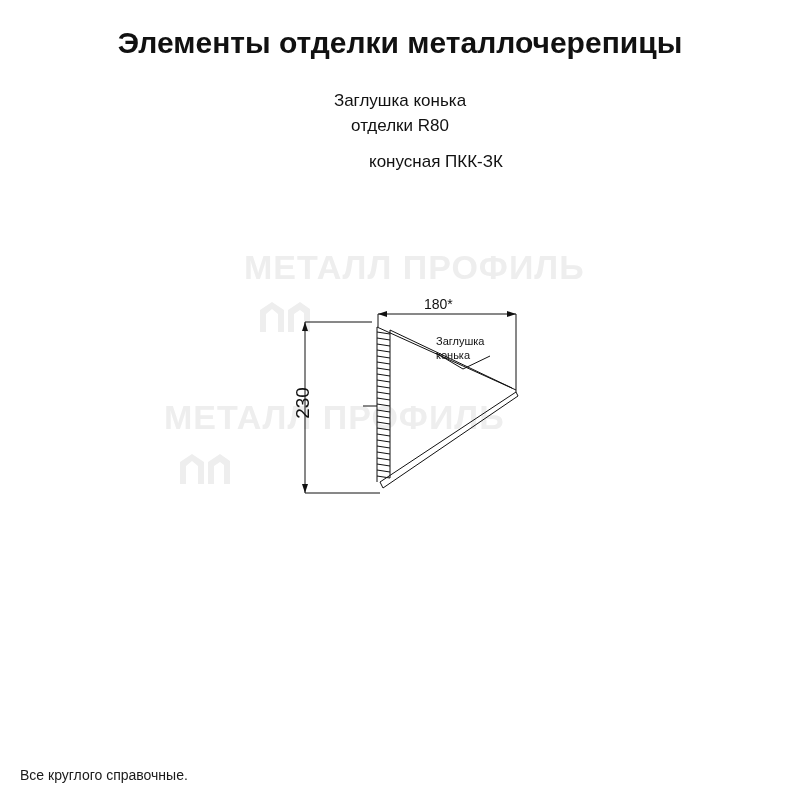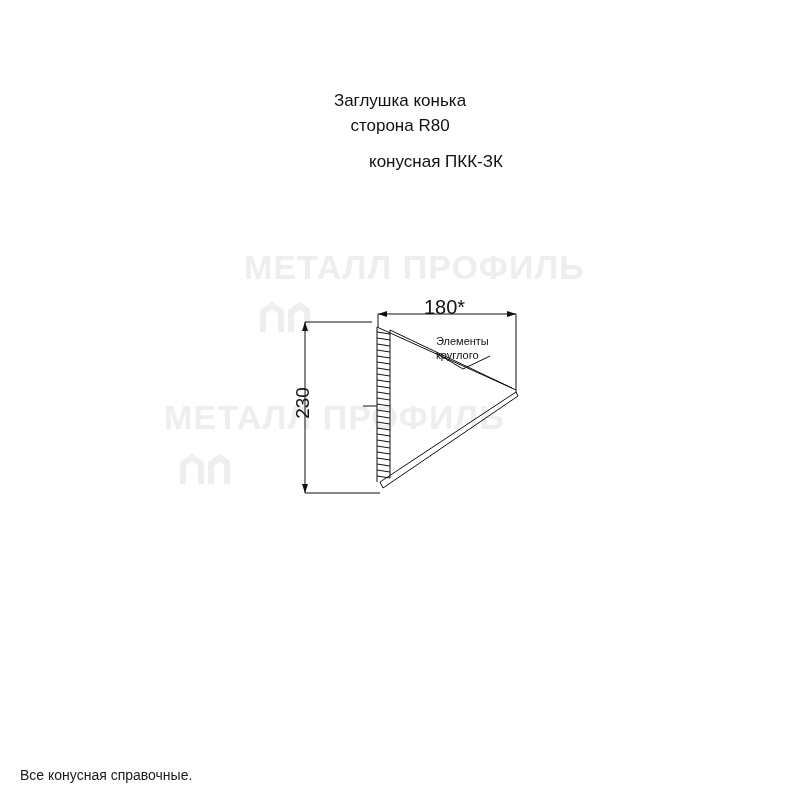--- a/index.html
+++ b/index.html
@@ -76,21 +76,21 @@
     left: 250px;
     width: 320px;
     height: 250px;
   }
   .drawing svg { display: block; overflow: visible; }
 
   .dim-180 {
     position: absolute;
     top: 296px;
     left: 424px;
-    font-size: 20px;
+    font-size: 14px;
     color: #111111;
   }
   .dim-230 {
     position: absolute;
     top: 392px;
     left: 287px;
     font-size: 19px;
     color: #111111;
     transform: rotate(-90deg);
     transform-origin: center center;
@@ -115,22 +115,23 @@
     line-height: 21px;
     color: #1a1a1a;
   }
   .footer div { white-space: nowrap; }
 </style>
 </head>
 <body>
 
 <div class="page">
 
+  <div class="title">Элементы отделки металлочерепицы</div>
   <div class="subtitle l1">Заглушка конька</div>
-  <div class="subtitle l2">сторона R80</div>
+  <div class="subtitle l2">отделки R80</div>
   <div class="subtitle l3">конусная  ПКК-ЗК</div>
 
   <div class="watermark wm-1">МЕТАЛЛ ПРОФИЛЬ</div>
   <div class="watermark wm-2">МЕТАЛЛ ПРОФИЛЬ</div>
 
   <div class="wm-logo wml-1">
     <svg width="54" height="34" viewBox="0 0 54 34">
       <path d="M2 32 L2 10 L14 2 L26 10 L26 32 L20 32 L20 14 L14 9 L8 14 L8 32 Z" fill="#eeeeee"></path>
       <path d="M30 32 L30 10 L42 2 L52 9 L52 32 L46 32 L46 13 L42 10 L36 14 L36 32 Z" fill="#eeeeee"></path>
     </svg>
@@ -205,21 +206,21 @@
         <line x1="213" y1="89" x2="240" y2="76"></line>
         <line x1="186" y1="73" x2="186" y2="73"></line>
       </g>
     </svg>
   </div>
 
   <div class="dim-180">180*</div>
   <div class="dim-230">230</div>
 
   <div class="label-face">
-    <div>Элементы</div>
-    <div>круглого</div>
+    <div>Заглушка</div>
+    <div>конька</div>
   </div>
 
   <div class="footer">
-    <div>Все конусная справочные.</div>
+    <div>Все круглого справочные.</div>
   </div>
 
 </div>
 
 </body></html>

